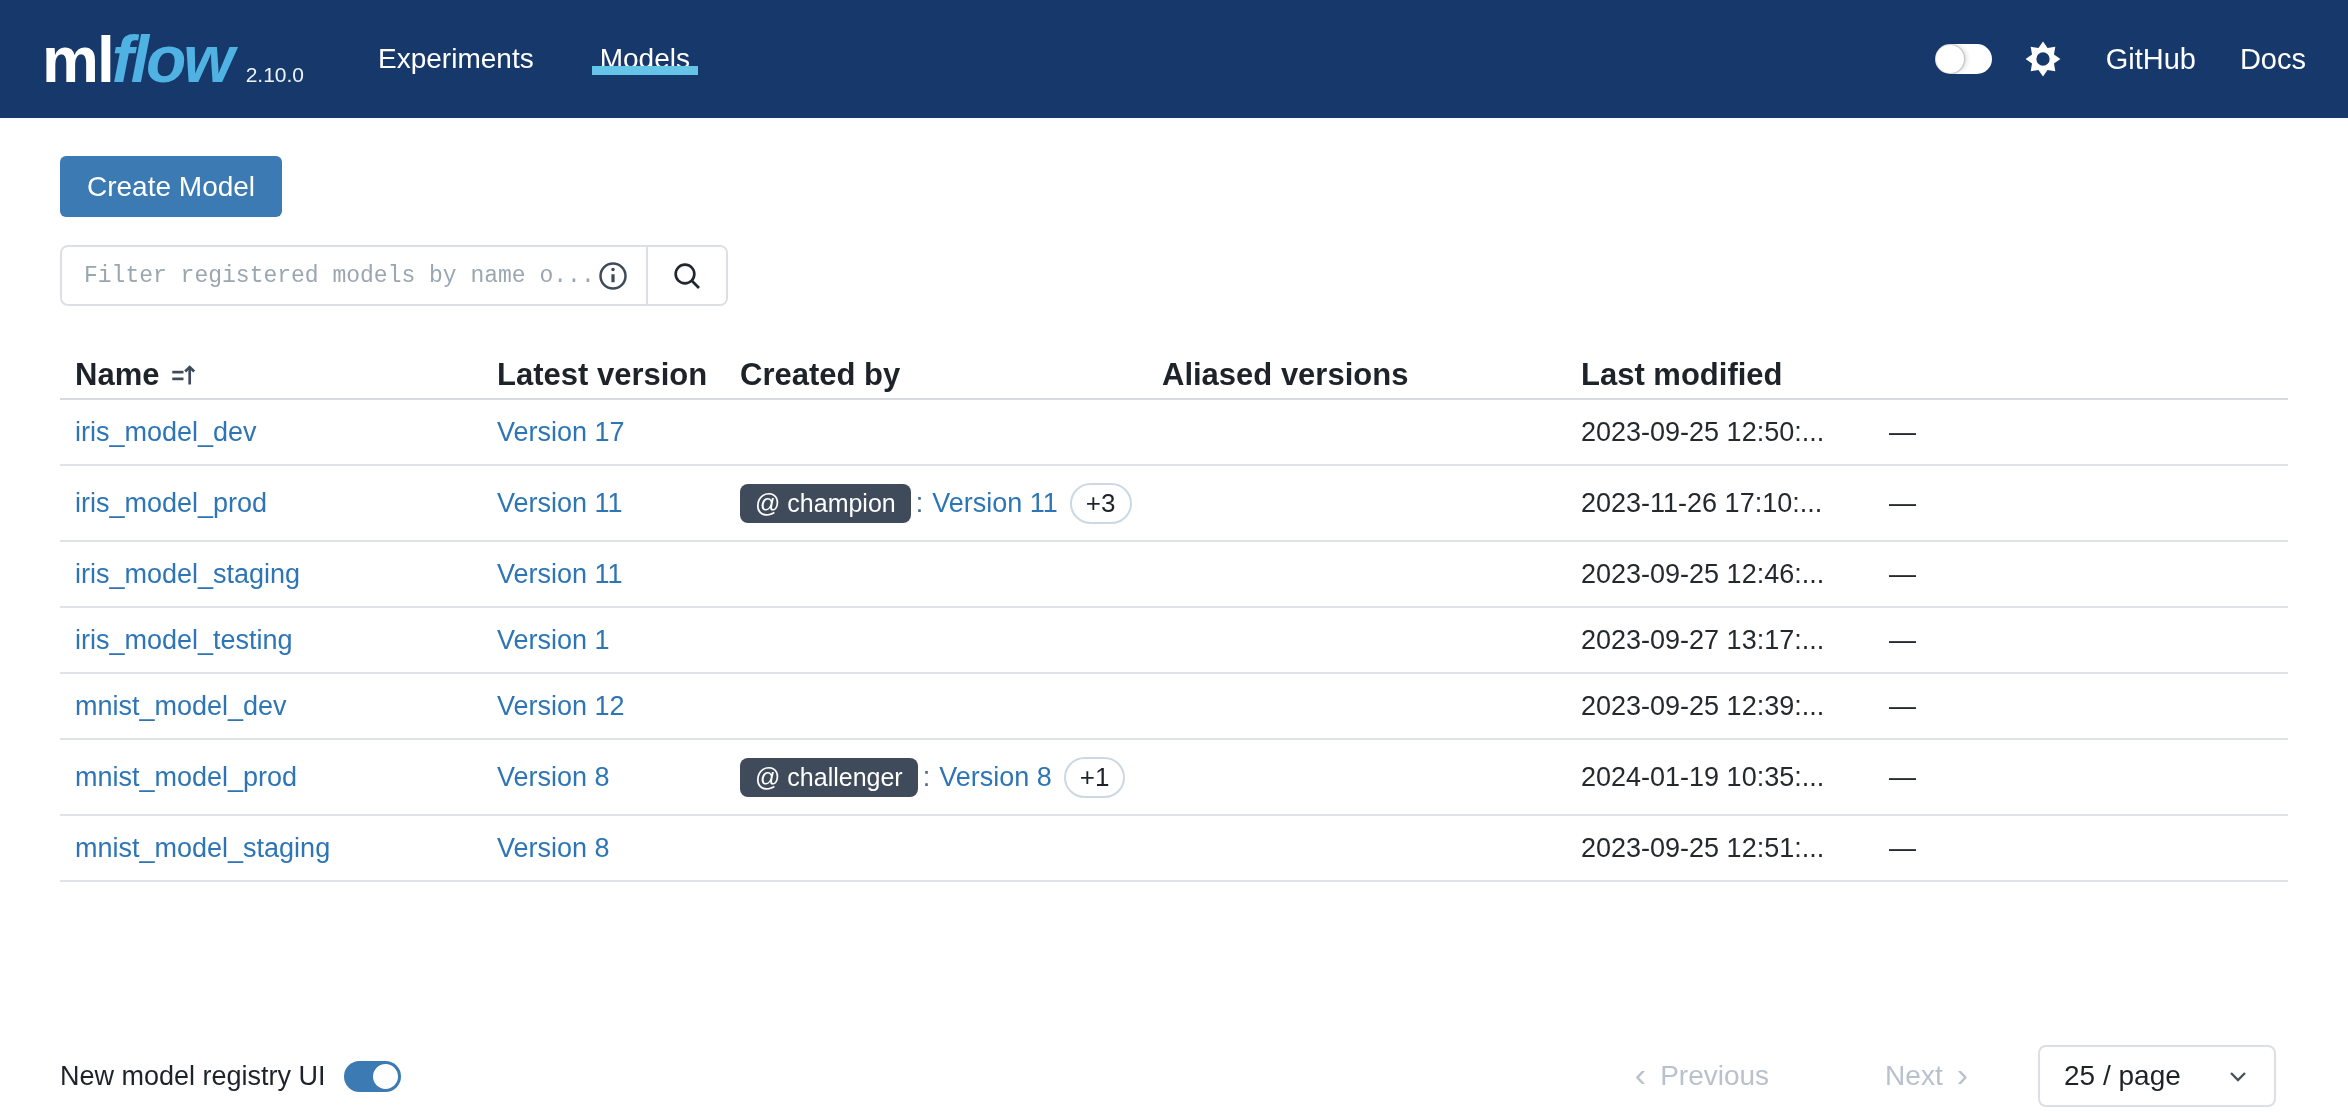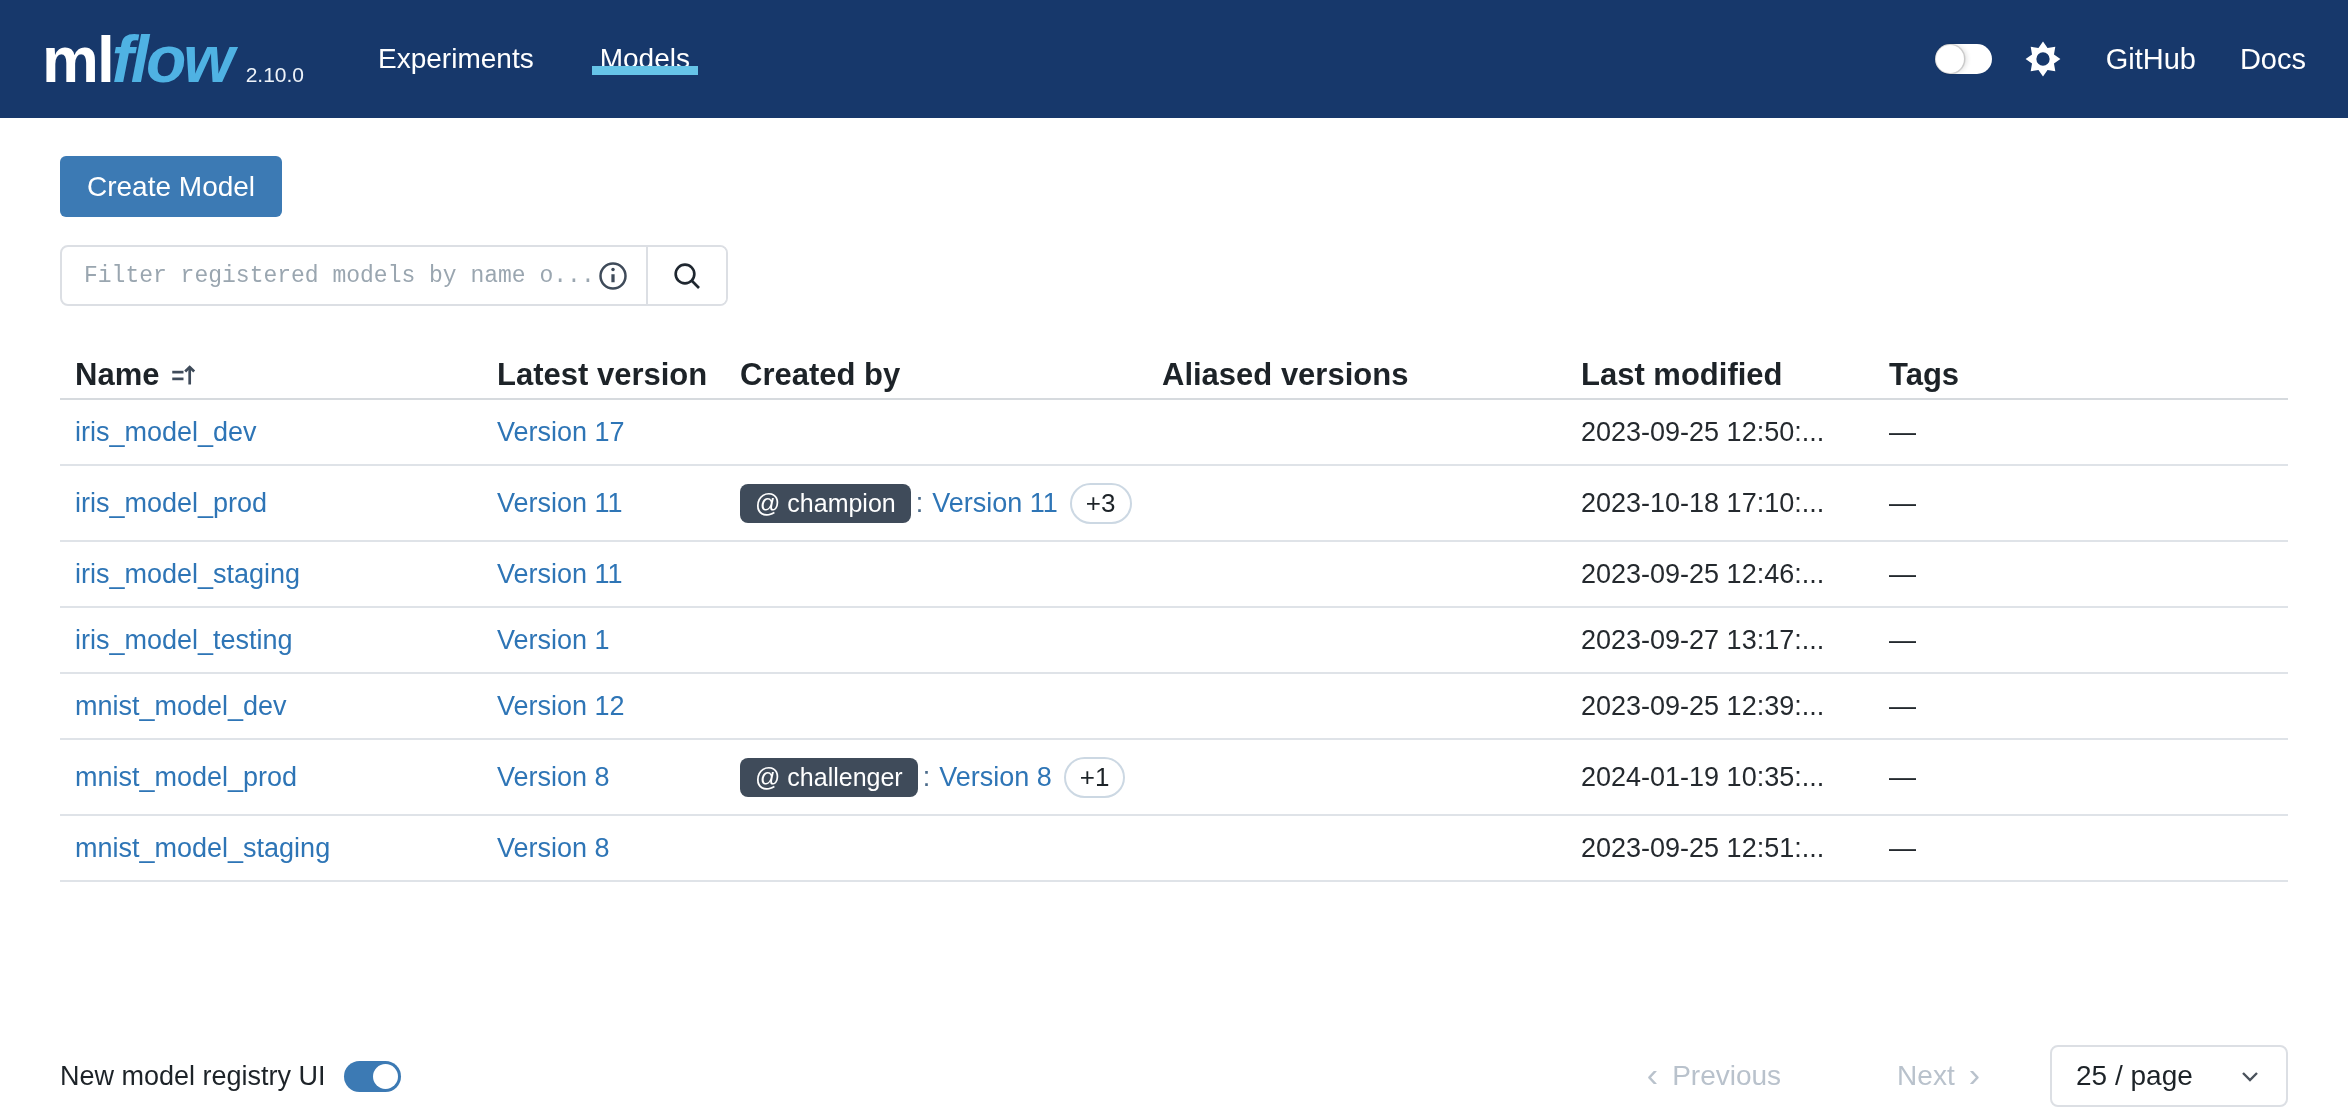--- a/index.html
+++ b/index.html
@@ -55,21 +55,21 @@
   .th{padding-left:15px;display:flex;align-items:center;gap:11px;}
   .row{height:66px;border-bottom:2px solid var(--border);font-size:27px;}
   .row.tall{height:76px;}
   .cell{padding-left:15px;display:flex;align-items:center;white-space:nowrap;overflow:hidden;}
   .link{color:var(--link);cursor:pointer;text-decoration:none;}
   .badge{background:var(--badge_bg);color:#fff;font-size:25px;padding:7px 15px;border-radius:8px;line-height:1;flex:none;}
   .alias-sep{color:#4a6a8a;margin:0 9px 0 5px;}
   .more-pill{margin-left:12px;border:2px solid #ccd8e3;border-radius:999px;padding:3px 14px;font-size:26px;color:var(--text_dark);background:#fff;cursor:pointer;flex:none;}
   .date,.dash{color:#24292e;}
   
-  .footer-bar{position:absolute;left:60px;right:60px;top:1045px;display:flex;justify-content:space-between;align-items:center;}
+  .footer-bar{position:absolute;left:60px;right:72px;top:1045px;display:flex;justify-content:space-between;align-items:center;}
   .footer-left{display:flex;align-items:center;gap:18px;font-size:27px;color:var(--text_dark);}
   .registry-toggle{width:57px;height:31px;border-radius:16px;background:var(--primary_button);position:relative;cursor:pointer;flex:none;}
   .registry-toggle .knob{position:absolute;right:3px;top:3px;width:25px;height:25px;background:#fff;border-radius:50%;}
   .footer-right{display:flex;align-items:center;}
   .pager-btn{display:flex;align-items:center;gap:14px;color:var(--disabled);font-size:28px;cursor:pointer;}
   .pager-chevron{font-size:34px;line-height:1;transform:translateY(-2px);}
   .pager-prev{margin-right:116px;}
   .page-size-select{width:238px;height:62px;border:2px solid #dcdfe4;border-radius:8px;display:flex;align-items:center;justify-content:space-between;padding:0 24px;font-size:28px;color:var(--text_dark);margin-left:70px;background:#fff;cursor:pointer;}
 </style>
 </head>
@@ -146,23 +146,20 @@
         </div>
       <div class="th">
           <span>Created by</span>
         </div>
       <div class="th">
           <span>Aliased versions</span>
         </div>
       <div class="th">
           <span>Last modified</span>
         </div>
-      <div class="th">
-          <span>Tags</span>
-        </div>
     </div>
 
     <div class="row">
       <div class="cell">
           <a class="link">iris_model_dev</a>
         </div>
       <div class="cell">
           <a class="link">Version 17</a>
         </div>
       <div class="cell"></div>
@@ -178,21 +175,21 @@
       <div class="cell">
           <a class="link">Version 11</a>
         </div>
       <div class="cell">
         <span class="badge">@ champion</span>
         <span class="alias-sep">:</span>
         <a class="link">Version 11</a>
         <span class="more-pill">+3</span>
       </div>
       <div class="cell"></div>
-      <div class="cell date">2023-10-18 17:10:...</div>
+      <div class="cell date">2023-11-26 17:10:...</div>
       <div class="cell dash">—</div>
     </div>
 
     <div class="row">
       <div class="cell">
           <a class="link">iris_model_staging</a>
         </div>
       <div class="cell">
           <a class="link">Version 11</a>
         </div>

